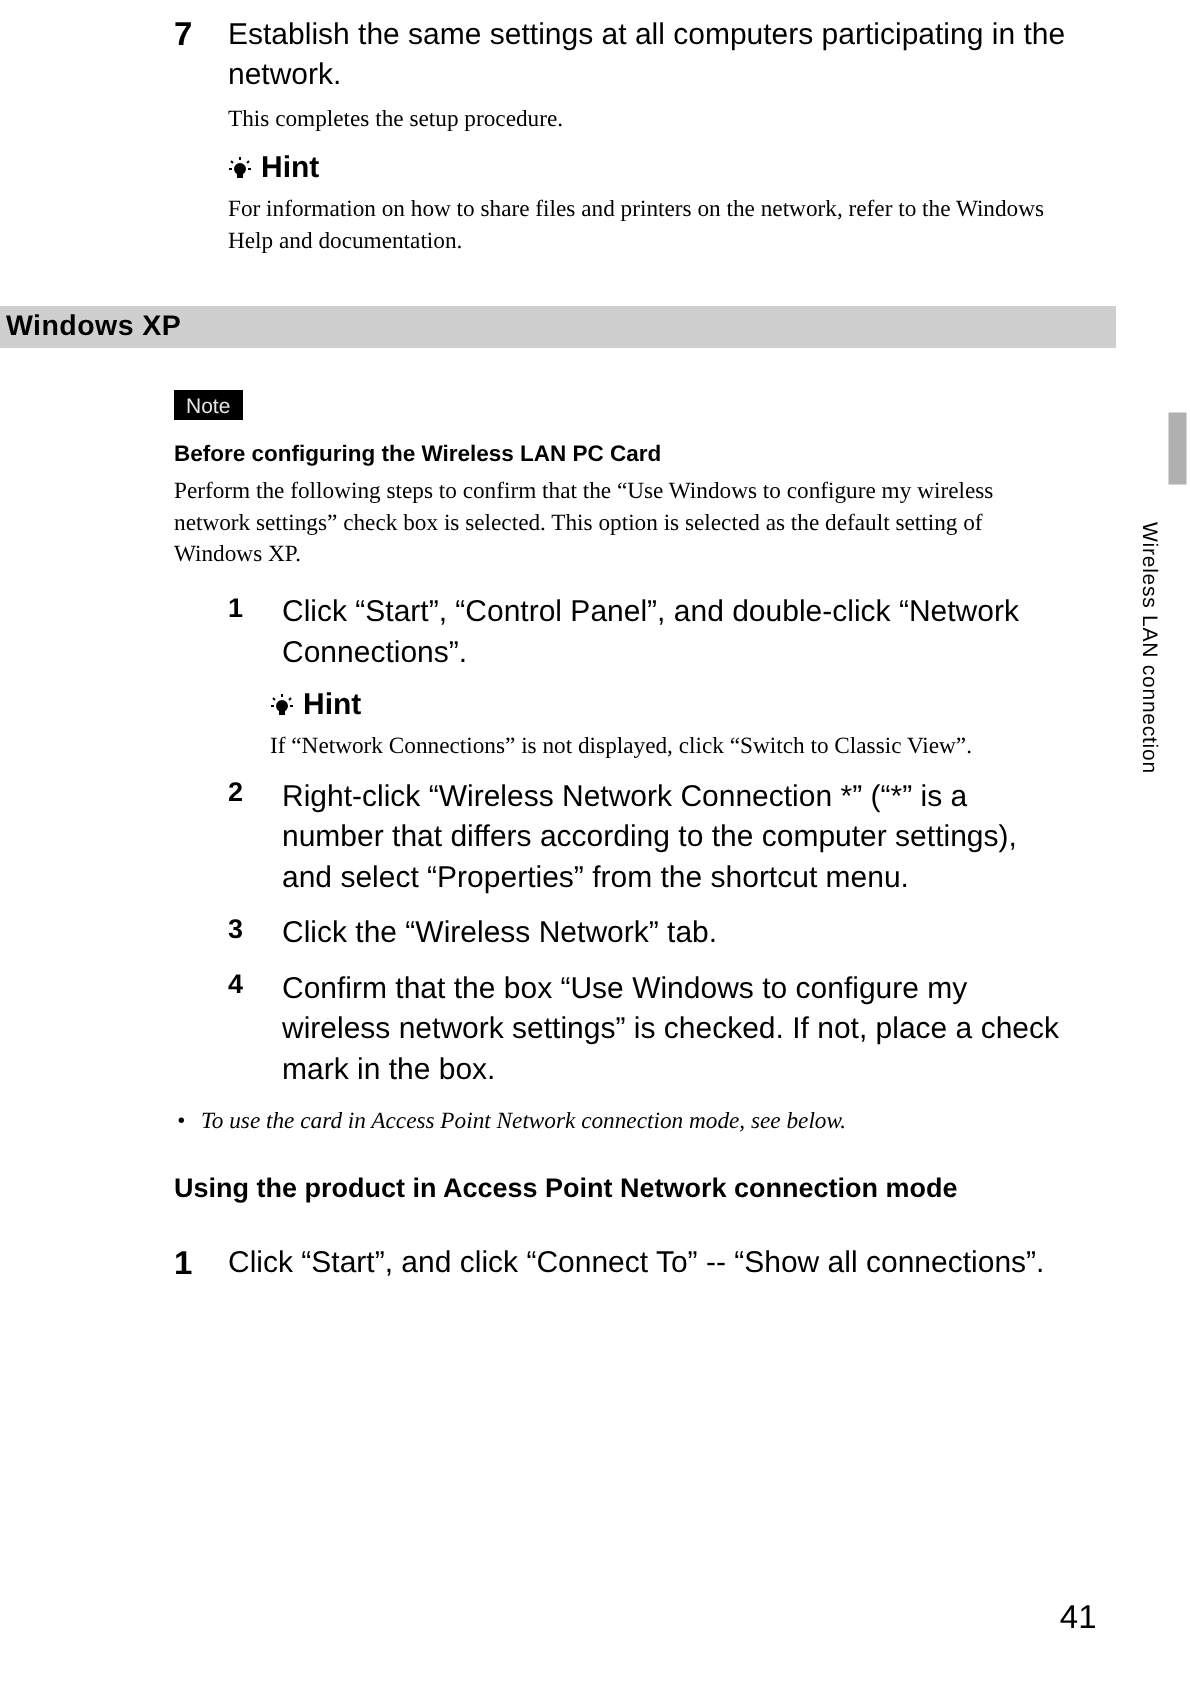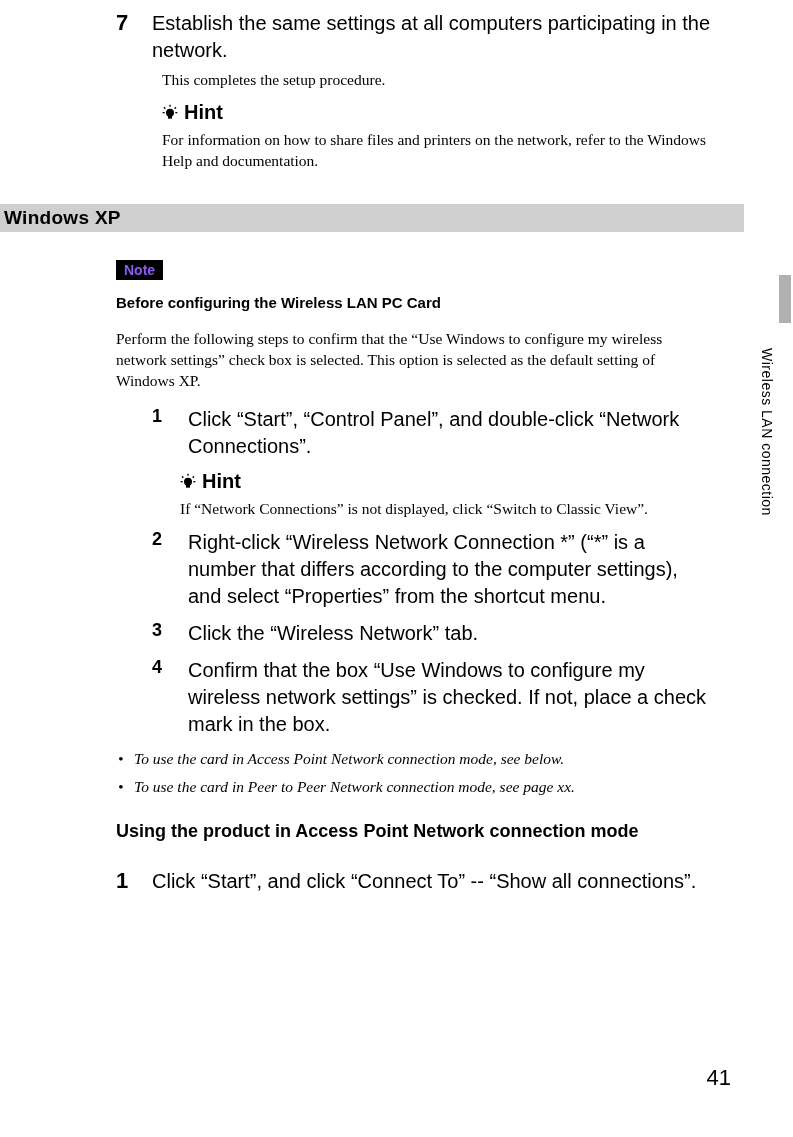--- a/index.html
+++ b/index.html
@@ -89,30 +89,30 @@
     font-size: 19px;
     font-weight: bold;
     letter-spacing: 0.3px;
     margin-top: 32px;
     margin-bottom: 28px;
     width: 740px;
   }
   .note-badge {
     display: inline-block;
     background: #000;
-    color: #8b5cf6;
-    font-weight: bold;
+    color: #e5e5e5;
+    font-weight: normal;
     font-size: 14px;
     padding: 2px 8px;
     margin-bottom: 14px;
   }
   .bold-line {
     font-weight: bold;
     font-size: 15px;
-    margin-bottom: 18px;
+    margin-bottom: 7px;
   }
   .bullets {
     margin: 12px 0 0 0;
     padding: 0;
   }
   .bullets li {
     list-style: none;
     position: relative;
     padding-left: 18px;
     font-family: Georgia, "Times New Roman", serif;
@@ -148,21 +148,21 @@
   <div class="side-tab">
     <div class="gray-bar"></div>
     <div class="side-label">Wireless LAN connection</div>
   </div>
 
   <div class="indent-block">
     <div class="step">
       <div class="step-num big-step-num">7</div>
       <div class="step-text">Establish the same settings at all computers participating in the network.</div>
     </div>
-    <div class="indent-block" style="margin-left:46px">
+    <div class="indent-block" style="margin-left:36px">
       <div class="plain">This completes the setup procedure.</div>
       <div class="hint-row">
         <span class="hint-icon">
           <svg width="16" height="16" viewBox="0 0 24 24" fill="none" stroke="#000" stroke-width="2">
             <circle cx="12" cy="13" r="5" fill="#000"></circle>
             <line x1="12" y1="4" x2="12" y2="1"></line>
             <line x1="5" y1="7" x2="3" y2="5"></line>
             <line x1="19" y1="7" x2="21" y2="5"></line>
             <line x1="4" y1="13" x2="1" y2="13"></line>
             <line x1="20" y1="13" x2="23" y2="13"></line>
@@ -218,21 +218,20 @@
       </div>
 
       <div class="step" style="margin-top:10px">
         <div class="step-num">4</div>
         <div class="step-text">Confirm that the box “Use Windows to configure my wireless network settings” is checked. If not, place a check mark in the box.</div>
       </div>
     </div>
 
     <ul class="bullets">
       <li>To use the card in Access Point Network connection mode, see below.</li>
-      <li>To use the card in Peer to Peer Network connection mode, see page xx.</li>
     </ul>
 
     <div class="subheading">Using the product in Access Point Network connection mode</div>
 
     <div class="step">
       <div class="step-num big-step-num">1</div>
       <div class="step-text">Click “Start”, and click “Connect To” -- “Show all connections”.</div>
     </div>
 
   </div>

